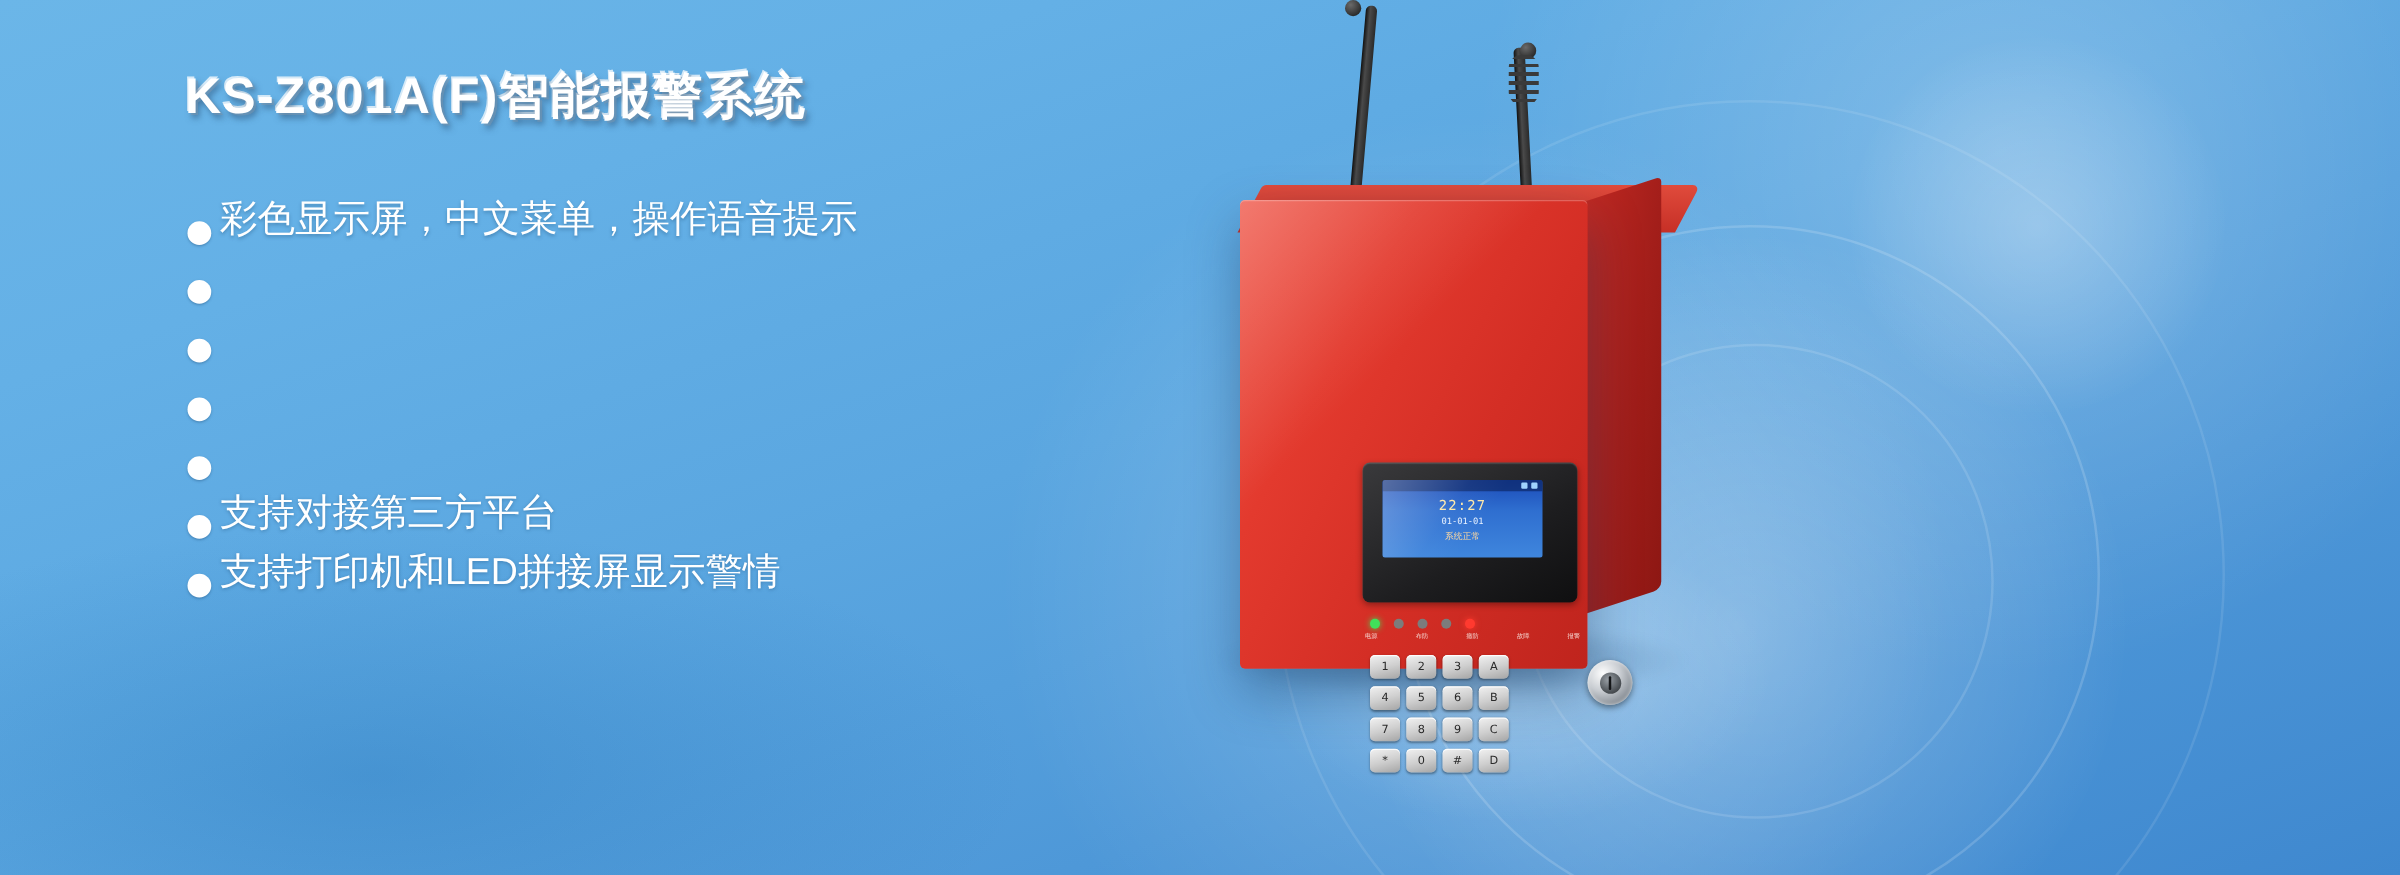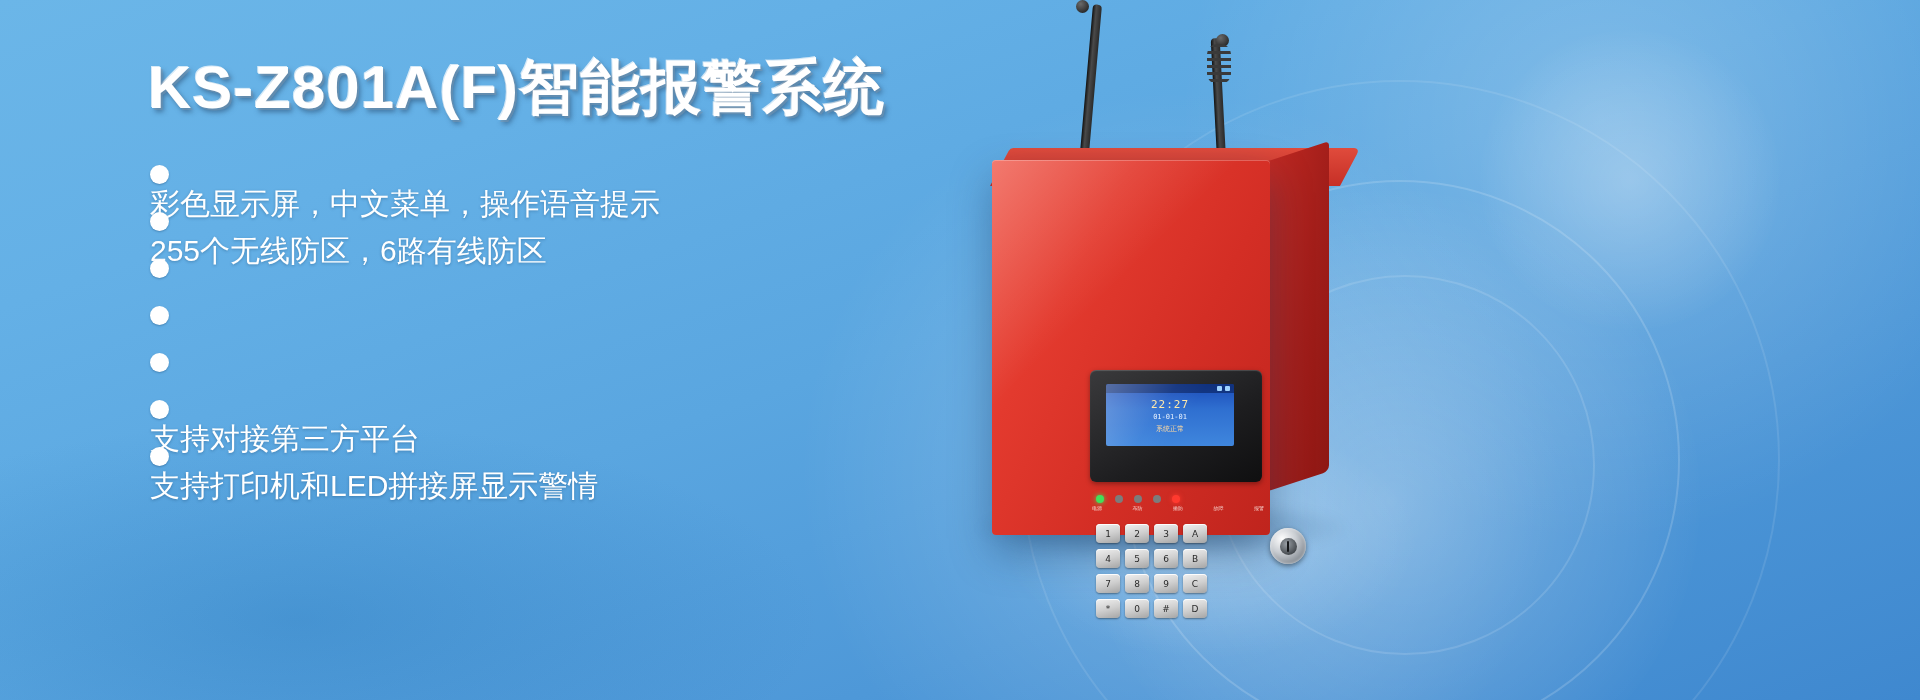--- a/index.html
+++ b/index.html
@@ -36,37 +36,36 @@
   .blob-a { width:620px; height:620px; left:1080px; top:190px; }
   .blob-b { width:300px; height:300px; left:1480px; top:30px; }
   .blob-c { width:420px; height:240px; left:1000px; top:420px;
             background:radial-gradient(ellipse, rgba(255,255,255,0.20) 0%, rgba(255,255,255,0) 70%); }
 
   
   #copy { position:absolute; left:0; top:0; width:980px; height:700px; }
 
   #title {
     position:absolute; left:148px; top:55px;
-    font-size:60px; line-height:1.1;
+    font-size:40px; line-height:1.1;
     font-weight:700;
     color:#ffffff;
     letter-spacing:1px;
     white-space:nowrap;
     text-shadow:
       2px 2px 0 rgba(120,150,175,0.55),
       3px 4px 5px rgba(35,70,105,0.55),
       -1px -1px 0 rgba(255,255,255,0.75);
   }
 
   #features { position:absolute; left:150px; top:156px; width:800px; }
   .feature {
-    display:flex; align-items:flex-start;
+    display:flex; align-items:flex-end;
     margin-bottom:7px;
     height:40px;
-    flex-direction:column;
   }
   .bullet {
     flex:0 0 auto;
     width:19px; height:19px;
     border-radius:50%;
     background:#ffffff;
     margin-top:9px;
     margin-right:7px;
     box-shadow:0 1px 2px rgba(20,60,100,0.35);
   }
@@ -258,21 +257,20 @@
 
     <ul id="features">
 
       <li class="feature">
         <span class="bullet"></span>
         <span class="feature-text">彩色显示屏，中文菜单，操作语音提示</span>
       </li>
 
       <li class="feature">
         <span class="bullet"></span>
-        <span class="feature-text">255个无线防区，6路有线防区</span>
       </li>
 
       <li class="feature">
         <span class="bullet"></span>
       </li>
 
 
       <li class="feature">
         <span class="bullet"></span>
       </li>

